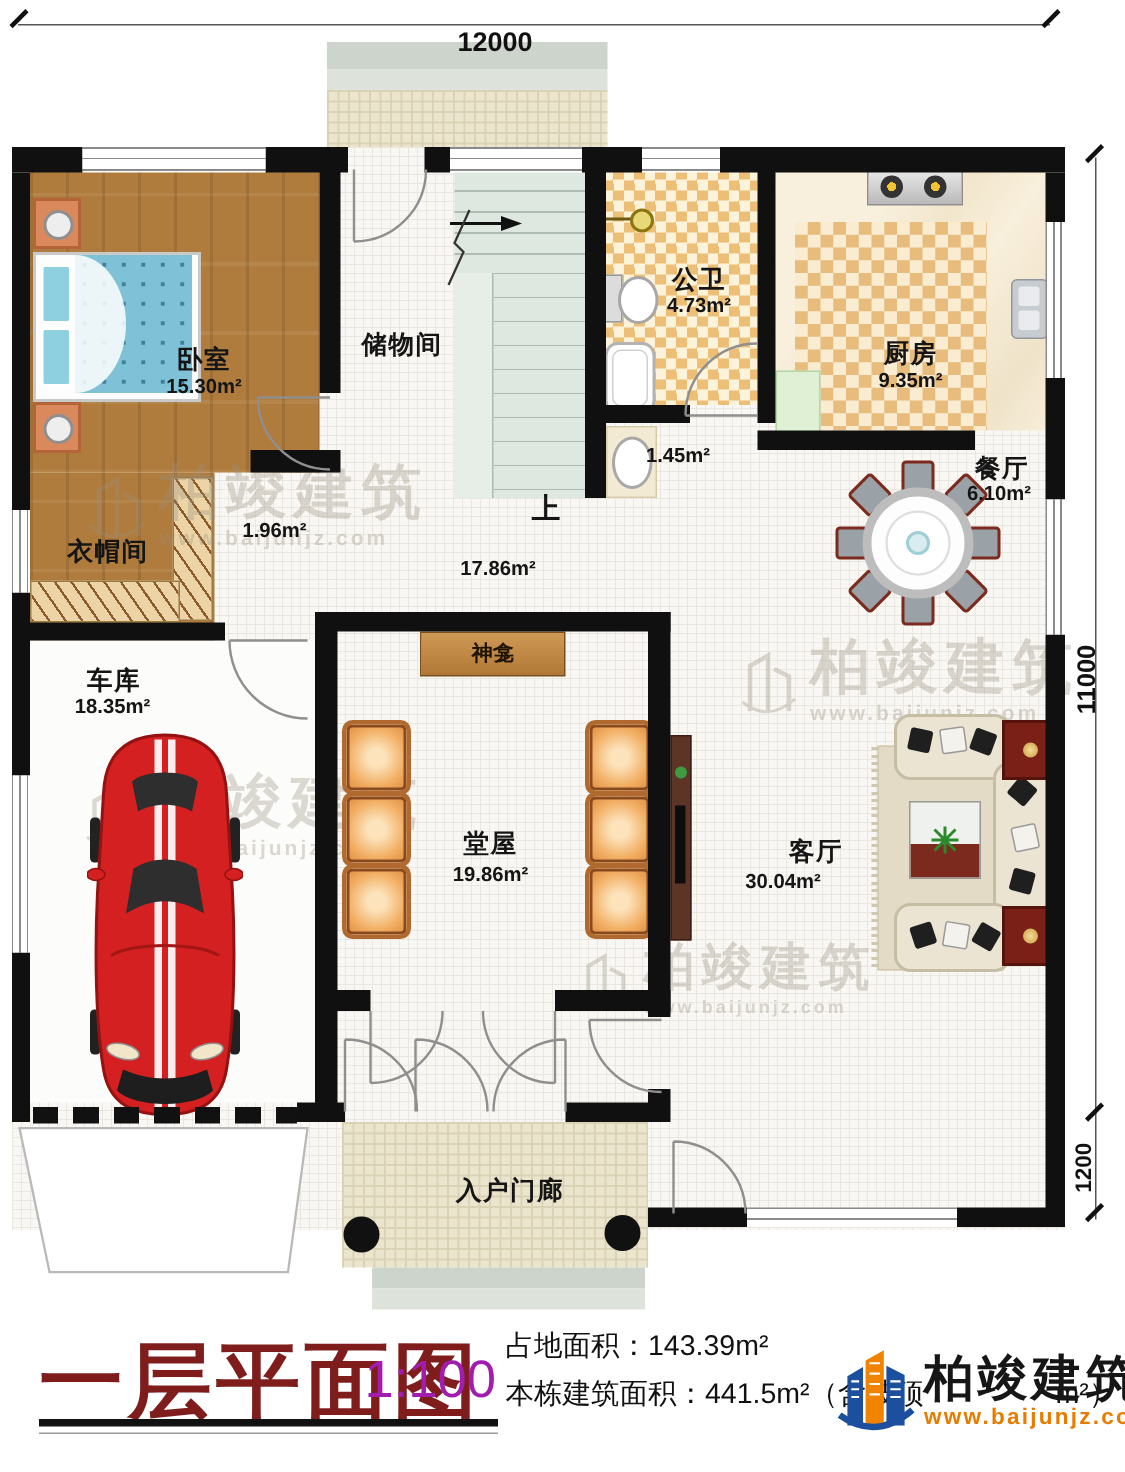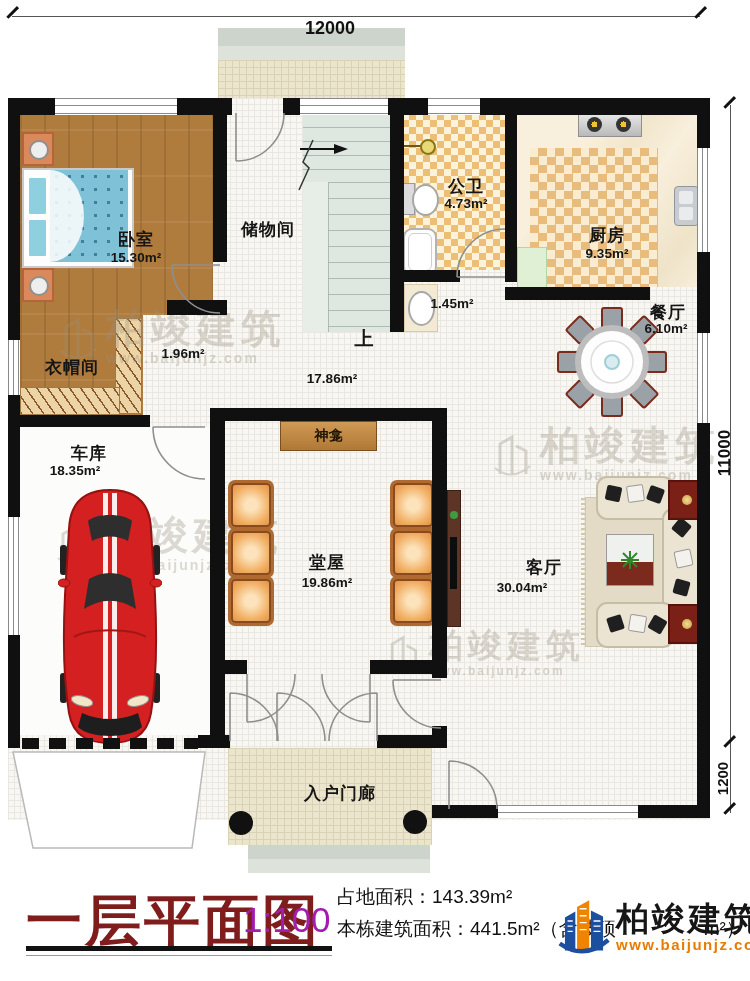--- a/index.html
+++ b/index.html
@@ -325,21 +325,21 @@
   <div class="lbl ar" style="left:466px;top:196px;">4.73m²</div>
   <div class="lbl nm" style="left:607px;top:224px;">厨房</div>
   <div class="lbl ar" style="left:607px;top:246px;">9.35m²</div>
   <div class="lbl ar" style="left:452px;top:296px;">1.45m²</div>
   <div class="lbl nm" style="left:668px;top:301px;">餐厅</div>
   <div class="lbl ar" style="left:666px;top:321px;">6.10m²</div>
   <div class="lbl nm" style="left:72px;top:356px;">衣帽间</div>
   <div class="lbl ar" style="left:183px;top:346px;">1.96m²</div>
   <div class="lbl ar" style="left:332px;top:371px;text-align:right;">17.86m²</div>
   <div class="lbl" style="left:364px;top:326px;font-size:19px;">上</div>
-  <div class="lbl nm" style="left:76px;top:442px;margin-left:13px;">车库</div>
+  <div class="lbl nm" style="left:76px;top:442px;">车库</div>
   <div class="lbl ar" style="left:75px;top:463px;">18.35m²</div>
   <div class="lbl nm" style="left:327px;top:551px;">堂屋</div>
   <div class="lbl ar" style="left:327px;top:575px;">19.86m²</div>
   <div class="lbl nm" style="left:544px;top:556px;">客厅</div>
   <div class="lbl ar" style="left:522px;top:580px;">30.04m²</div>
   <div class="lbl nm" style="left:340px;top:782px;">入户门廊</div>
 
   <div class="abs" style="left:26px;top:884px;font-size:56px;font-weight:bold;letter-spacing:3px;color:#7f1d1d;">一层平面图</div>
   <div class="abs" style="left:26px;top:946px;width:306px;height:5px;background:#111;"></div>
   <div class="abs" style="left:26px;top:955px;width:306px;height:1px;background:#9a9a9a;"></div>

